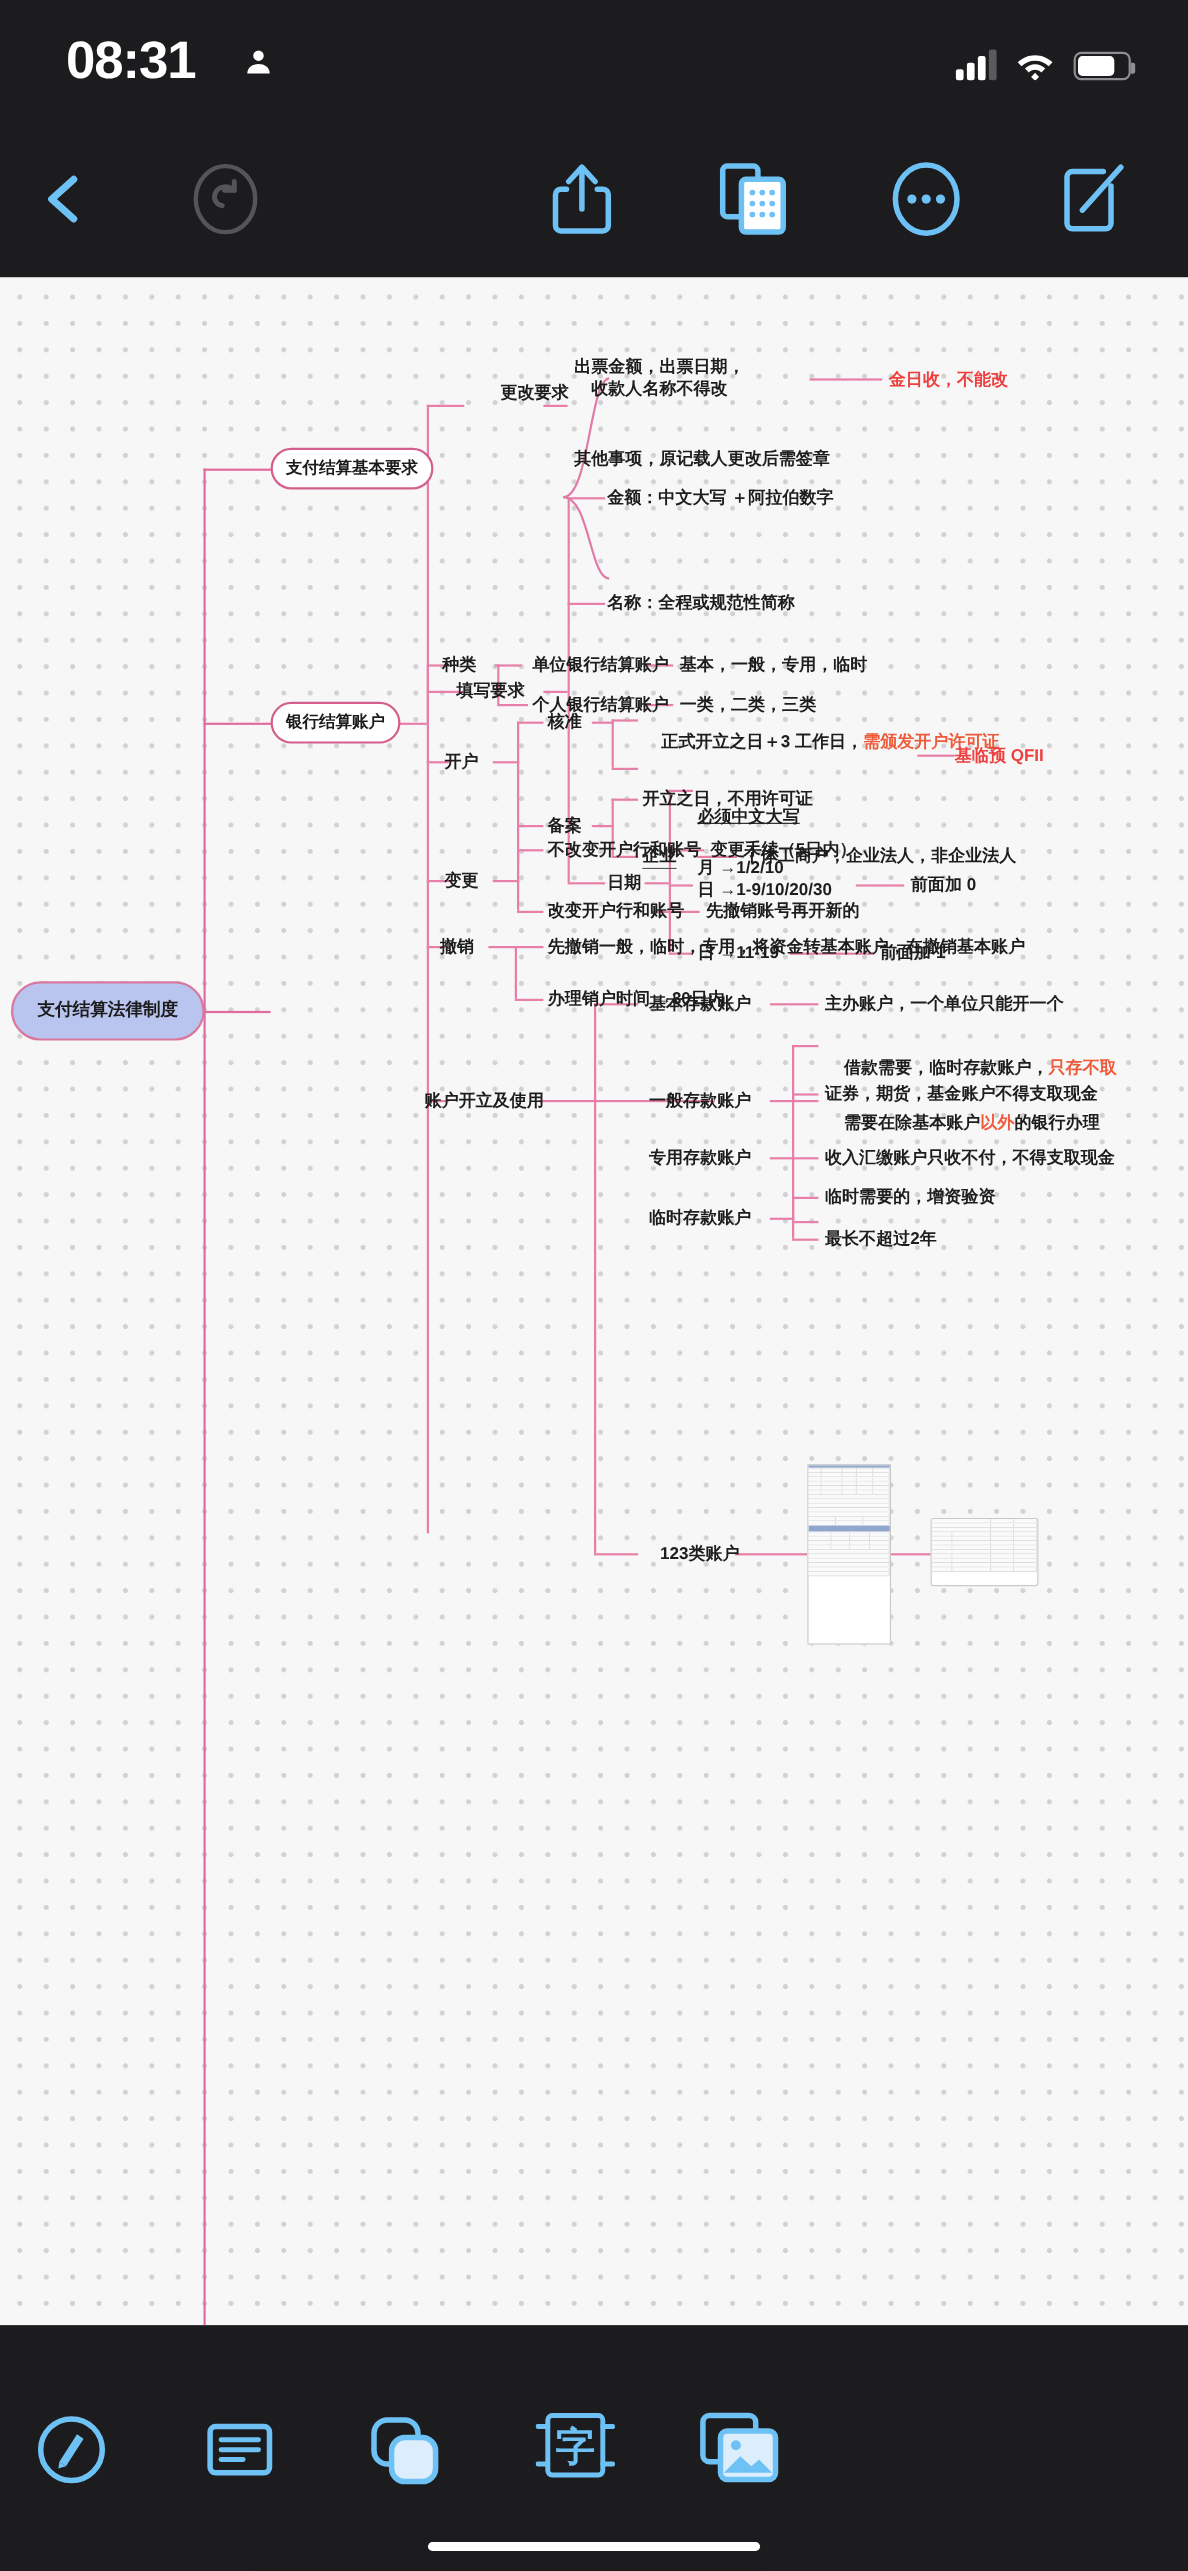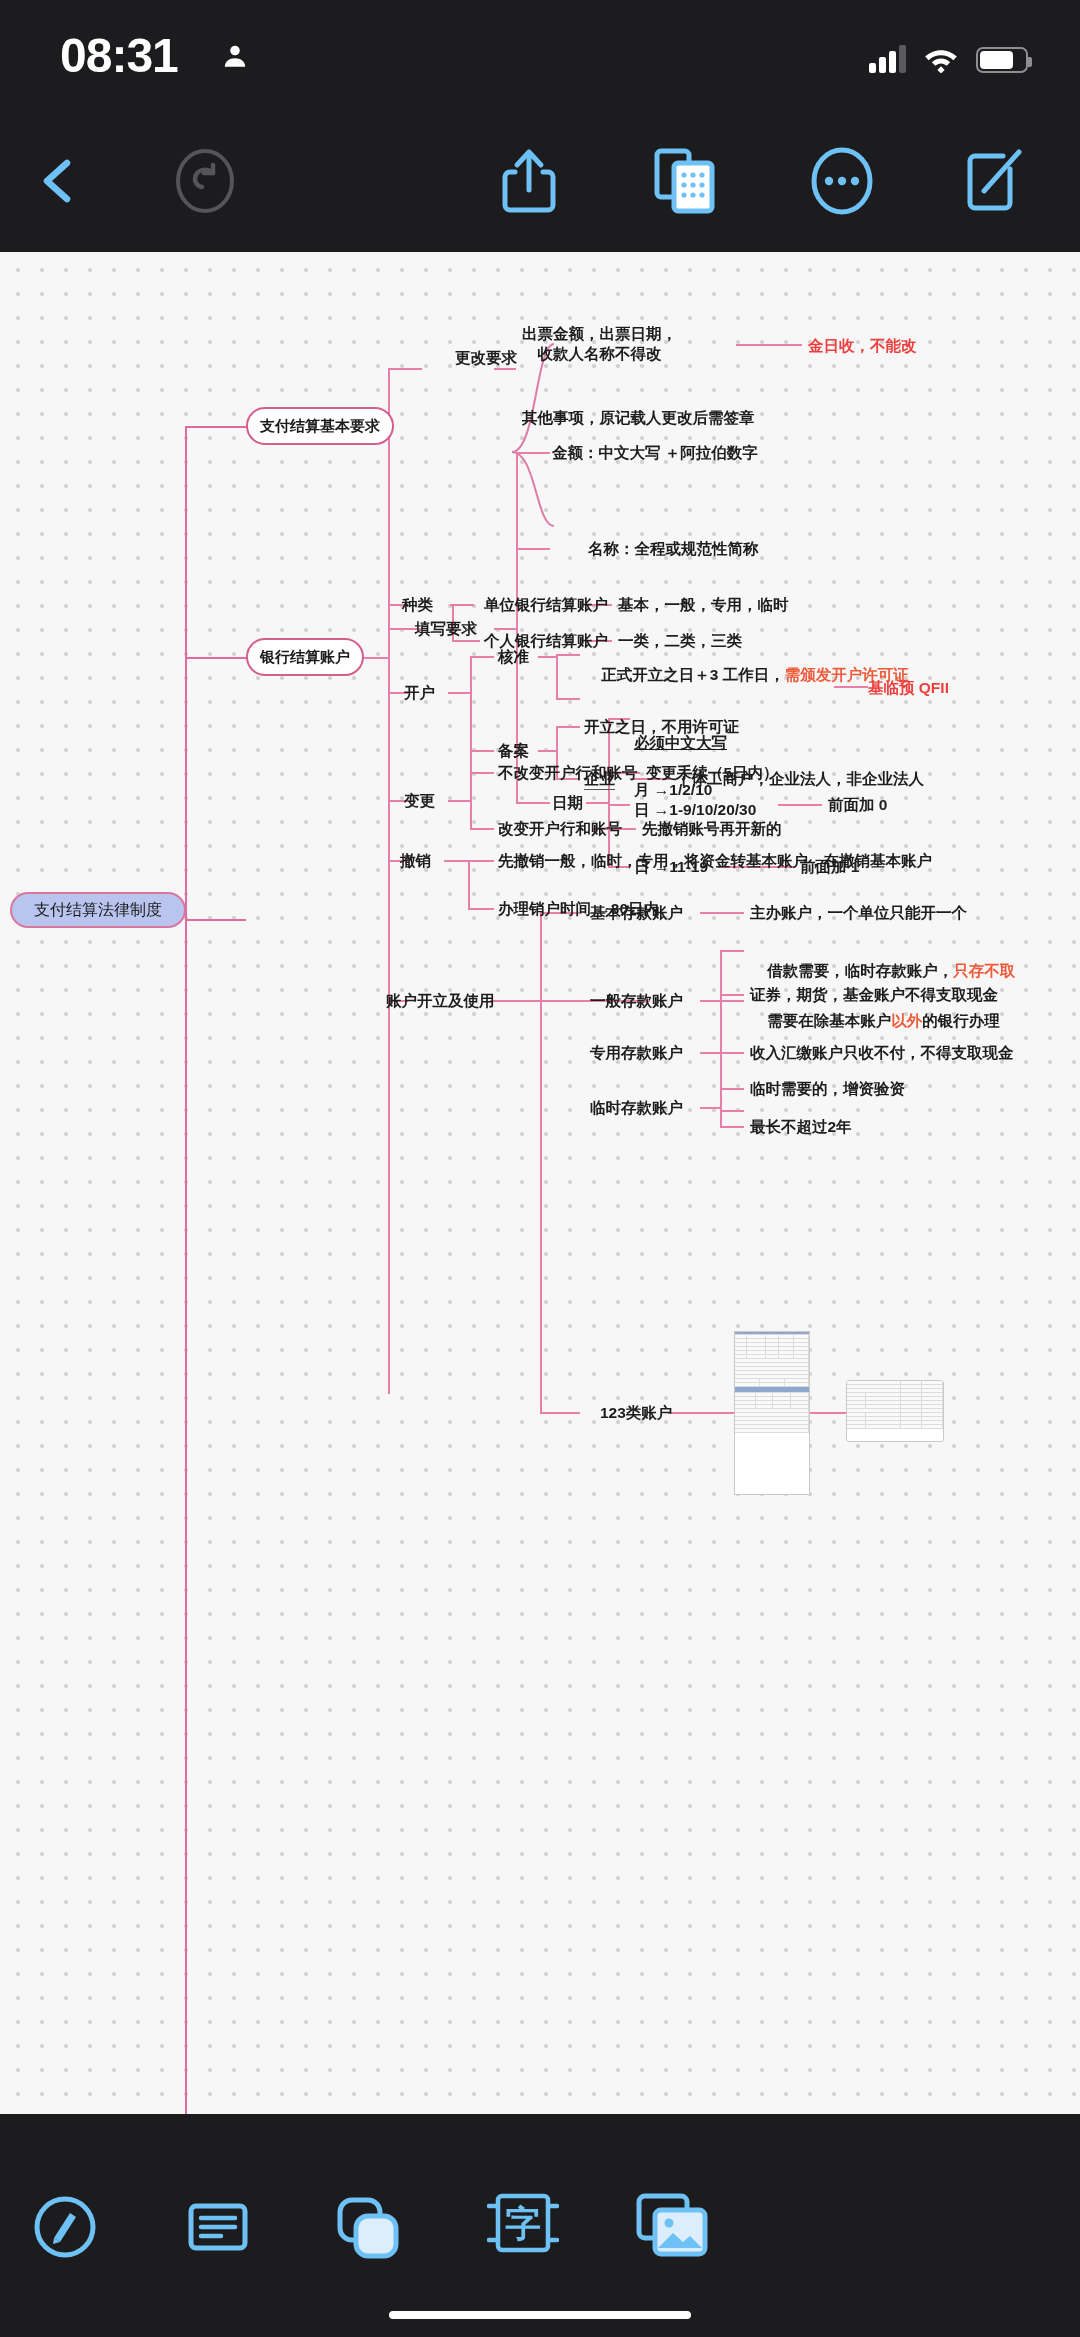--- a/index.html
+++ b/index.html
@@ -36,24 +36,24 @@
   
   .canvas{
     position:absolute; left:0; top:252px; width:1080px; height:1862px;
     background-color:#f7f7f7;
     background-image:radial-gradient(#d2d2d2 2px, transparent 2.2px);
     background-size:24px 24px; background-position:6px 6px;
     overflow:hidden;
   }
   .node{ position:absolute; white-space:pre; line-height:1.32; }
   .n-root{
-    left:10px; top:640px; width:176px; height:36px;
+    left:10px; top:640px; width:176px; height:54px;
     background:#b9c4ef; border:2px solid #d9789f; border-radius:27px;
     display:flex;align-items:center;justify-content:center;
-    font-size:16px; font-weight:400; color:#1b1b1b;
+    font-size:16px; font-weight:700; color:#1b1b1b;
   }
   .n-br{
     background:#fff; border:2px solid #d45f8d; border-radius:20px;
     display:flex;align-items:center;justify-content:center;
     font-size:15px;font-weight:700;color:#1b1b1b; padding:0 12px; height:38px;
   }
   .t{ font-size:15.5px; font-weight:700; color:#1d1d1d; }
   .red{ color:#ee3f3f; font-weight:700; }
   .orange{ color:#ef5a3a; font-weight:700; }
   
@@ -276,21 +276,21 @@
   <div class="node n-br" style="left:246px; top:386px;">银行结算账户</div>
 
   <div class="node t" style="left:415px; top:96px;margin-left:40px;">更改要求</div>
   <div class="node t" style="left:522px; top:72px; text-align:center;">出票金额，出票日期，
 收款人名称不得改</div>
   <div class="node t red" style="left:808px; top:84px;">金日收，不能改</div>
   <div class="node t" style="left:522px; top:156px;">其他事项，原记载人更改后需签章</div>
 
   <div class="node t" style="left:415px; top:367px;">填写要求</div>
   <div class="node t" style="left:552px; top:191px;">金额：中文大写 ＋阿拉伯数字</div>
-  <div class="node t" style="left:552px; top:287px;margin-left:36px;">名称：全程或规范性简称</div>
+  <div class="node t" style="left:552px; top:287px;">名称：全程或规范性简称</div>
   <div class="node t" style="left:552px; top:541px;">日期</div>
   <div class="node t" style="left:634px; top:481px;text-decoration:underline;">必须中文大写</div>
   <div class="node t" style="left:634px; top:528px;">月 →1/2/10
 日 →1-9/10/20/30</div>
   <div class="node t" style="left:828px; top:543px;">前面加 0</div>
   <div class="node t" style="left:634px; top:605px;">日 →11-19</div>
   <div class="node t" style="left:800px; top:605px;">前面加 1</div>
 
   <div class="node t" style="left:402px; top:343px;text-align:right;">种类</div>
   <div class="node t" style="left:484px; top:343px;">单位银行结算账户</div>

